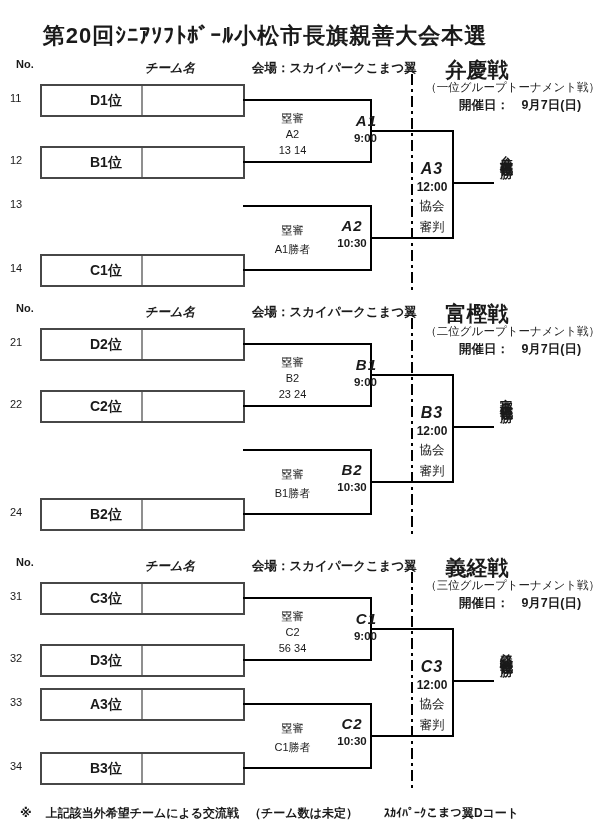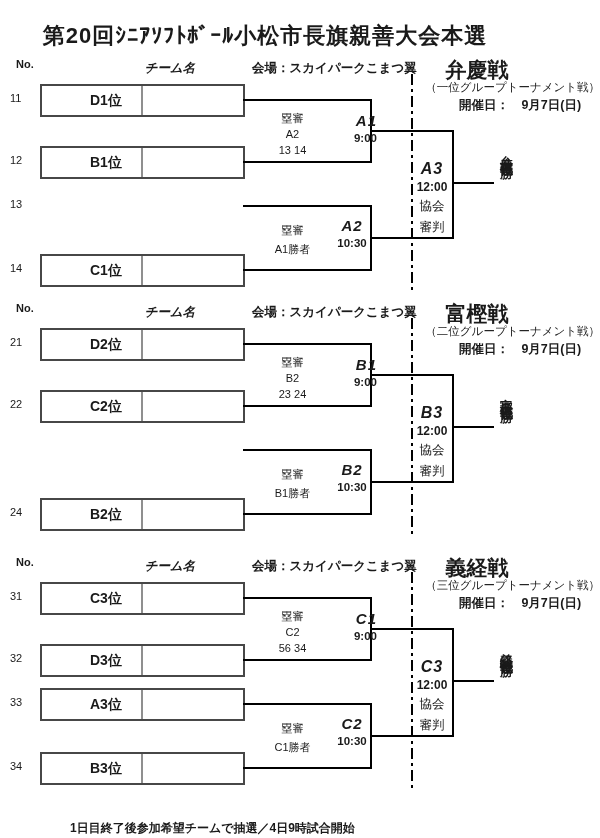--- a/index.html
+++ b/index.html
@@ -292,15 +292,17 @@
     </div>
     <div class="final-block">
       <div class="fcode">C3</div>
       <div class="ftime">12:00</div>
       <div class="fjudge">協会</div>
       <div class="fjudge">審判</div>
     </div>
     <div class="champion">義経戦優勝</div>
   </section>
 
-  <div class="footer-2">1日目終了後参加希望チームで抽選／4日9時試合開始</div>
+  <div class="footer-1">
+    <span class="fm">※</span><span>上記該当外希望チームによる交流戦</span><span class="f1b">（チーム数は未定）</span><span class="f1c">ｽｶｲﾊﾟｰｸこまつ翼Dコート</span>
+  </div>
 
 </div>
 
 </body></html>

